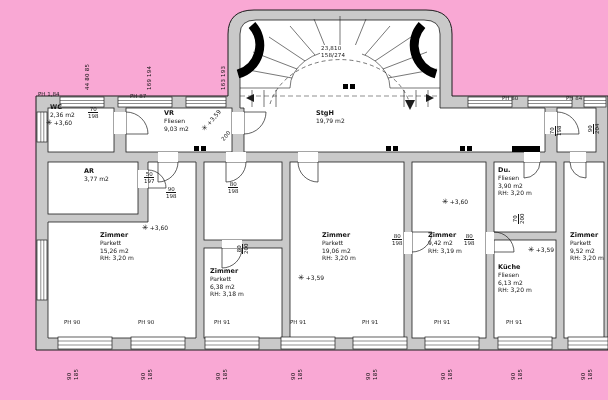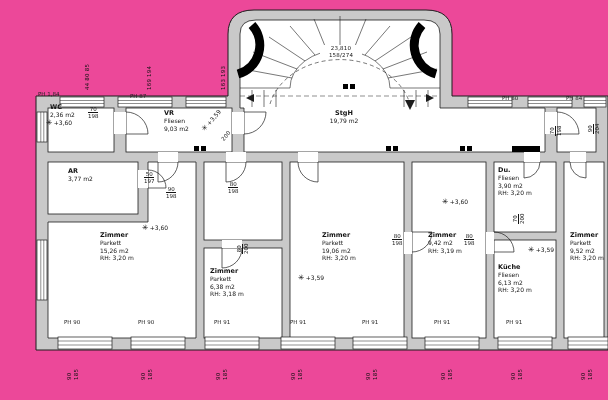--- a/index.html
+++ b/index.html
@@ -1,22 +1,22 @@
 <!DOCTYPE html>
 <html><head>
 <meta charset="utf-8">
 <style>
   html,body{margin:0;padding:0;background:#fff}
-  .stage{position:relative;width:608px;height:400px;background:#ec4899;overflow:hidden;
+  .stage{position:relative;width:608px;height:400px;background:#f9a8d4;overflow:hidden;
          font-family:"DejaVu Sans",sans-serif;color:#141414}
   .stage svg{position:absolute;left:0;top:0}
   .lbl{position:absolute;font-size:6px;line-height:1.25;white-space:nowrap;z-index:5}
   .lbl .nm{font-weight:700;font-size:6.5px;display:block}
   .lbl span{display:block}
-  .ctr{text-align:center}
+  .ctr{text-align:left}
   .ph{font-size:5.5px;color:#222}
   .dimtxt{font-size:5.5px;letter-spacing:.2px}
   .frac{display:flex;flex-direction:column;align-items:center;font-size:5.5px;line-height:1.15}
   .frac .fr-top{border-bottom:.6px solid #141414;padding:0 1.5px}
   .rotv{transform:rotate(-90deg);transform-origin:0 0}
   .rotd{transform:rotate(-50deg);transform-origin:0 0}
   .lvl{display:flex;flex-direction:row;align-items:center;gap:1.5px}
   .lvl span{display:inline-block}
   .star{font-size:7.5px;line-height:1}
   .whitebg{background:#fff;padding:0 1px}
@@ -175,21 +175,21 @@
 
   <div class="lbl ctr" style="left:316px;top:109px;width:56px">
     <span class="nm">StgH</span>
     <span>19,79 m2</span>
   </div>
   <div class="lbl ctr dimtxt whitebg" style="left:320px;top:45px;width:40px">
     <span>23,810</span>
     <span>158/274</span>
   </div>
 
-  <div class="lbl" style="left:68px;top:167px">
+  <div class="lbl" style="left:84px;top:167px">
     <span class="nm">AR</span>
     <span>3,77 m2</span>
   </div>
 
   <div class="lbl" style="left:100px;top:231px">
     <span class="nm">Zimmer</span>
     <span>Parkett</span>
     <span>15,26 m2</span>
     <span>RH: 3,20 m</span>
   </div>

